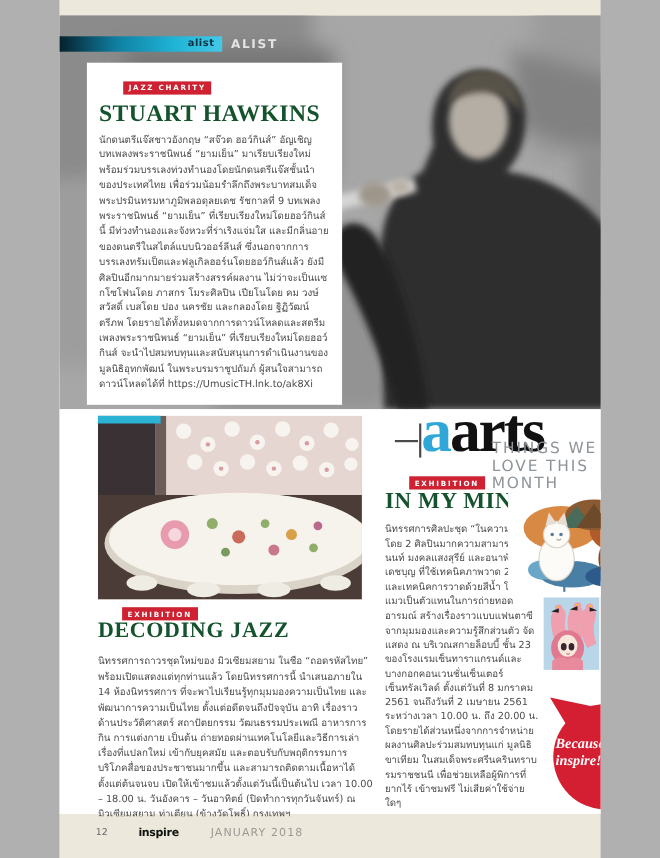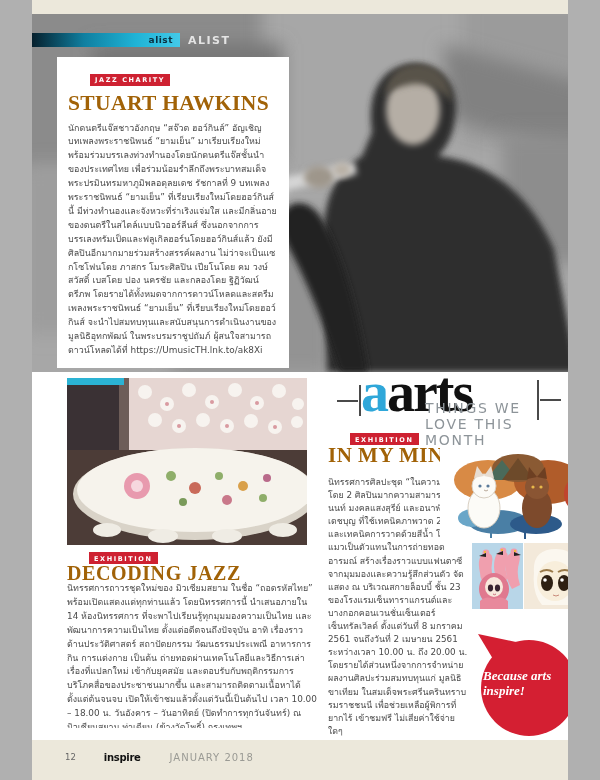--- a/index.html
+++ b/index.html
@@ -1,38 +1,38 @@
 <!DOCTYPE html>
 <html><head>
 <meta charset="utf-8">
 <style>
   html,body{margin:0;padding:0;}
   body{font-family:"DejaVu Sans",sans-serif;background:#b0b0b0;}
-  #page{position:relative;width:536px;height:780px;background:#ece8db;overflow:hidden;margin:0 auto;}
+  #page{position:relative;width:492px;height:780px;background:#ece8db;overflow:hidden;margin:0 auto;}
   .abs{position:absolute;}
   #content-panel{left:0;top:372px;width:557px;height:368px;background:#ffffff;}
   
   #hero{left:0;top:14px;width:600px;height:358px;}
   
   #alist-bar{left:0;top:33px;width:148px;height:14px;background:linear-gradient(90deg,#06202d 0%,#0f7fa0 35%,#1fb3d6 70%,#43c9e8 100%);display:flex;align-items:center;justify-content:flex-end;padding-right:7px;box-sizing:border-box;}
   #alist-bar span{font-size:9px;font-weight:bold;color:#0a3041;letter-spacing:.5px;}
   #alist-ghost{left:156px;top:34px;font-size:11px;font-weight:bold;letter-spacing:1.5px;color:rgba(255,255,255,.78);}
   
   #jazz-card{left:25px;top:57px;width:232px;height:311px;background:#ffffff;padding:10px 11px;box-sizing:border-box;overflow:hidden;}
   .tag{display:inline-block;background:#ce2131;color:#fff;font-size:6.5px;font-weight:bold;letter-spacing:1.6px;padding:2.5px 5px 1.5px;margin-left:22px;}
-  .headline{font-family:"Liberation Serif","DejaVu Serif",serif;font-weight:700;color:#a16207;}
+  .headline{font-family:"Liberation Serif","DejaVu Serif",serif;font-weight:700;color:#14532d;}
   #jazz-title{font-size:21.5px;line-height:23.5px;letter-spacing:.4px;margin-top:6px;}
   .thai-body{font-size:8.9px;line-height:13.9px;color:#4a4a4a;text-align:left;}
   #jazz-body{margin-top:6px;height:240px;overflow:hidden;}
   
   #dt-photo{left:35px;top:378px;width:240px;height:167px;}
   #dt-accent{left:35px;top:378px;width:57px;height:7px;background:#2bb3d4;}
   #dt-tag{left:35px;top:552px;}
   #dt-title{left:35px;top:562px;font-size:20px;letter-spacing:.6px;}
-  #dt-body{left:35px;top:582px;width:250px;height:146px;overflow:hidden;}
+  #dt-body{left:35px;top:596px;width:250px;height:146px;overflow:hidden;}
   
   #agenda-word{left:329px;top:364px;font-family:"Liberation Serif","DejaVu Serif",serif;font-weight:700;font-size:56px;line-height:56px;letter-spacing:-2px;color:#111;}
   #agenda-word .blue{color:#2fa7d9;}
   .mark{background:#4a4a4a;}
   #mark-l-h{left:305px;top:400px;width:21px;height:1.5px;}
   #mark-l-v{left:327px;top:385px;width:1.5px;height:31px;}
   #mark-r-v{left:505px;top:380px;width:1.5px;height:40px;}
   #mark-r-h{left:508px;top:399px;width:21px;height:1.5px;}
   #agenda-tagline{left:393px;top:400px;font-size:14px;letter-spacing:1.7px;color:#8d9499;}
   

